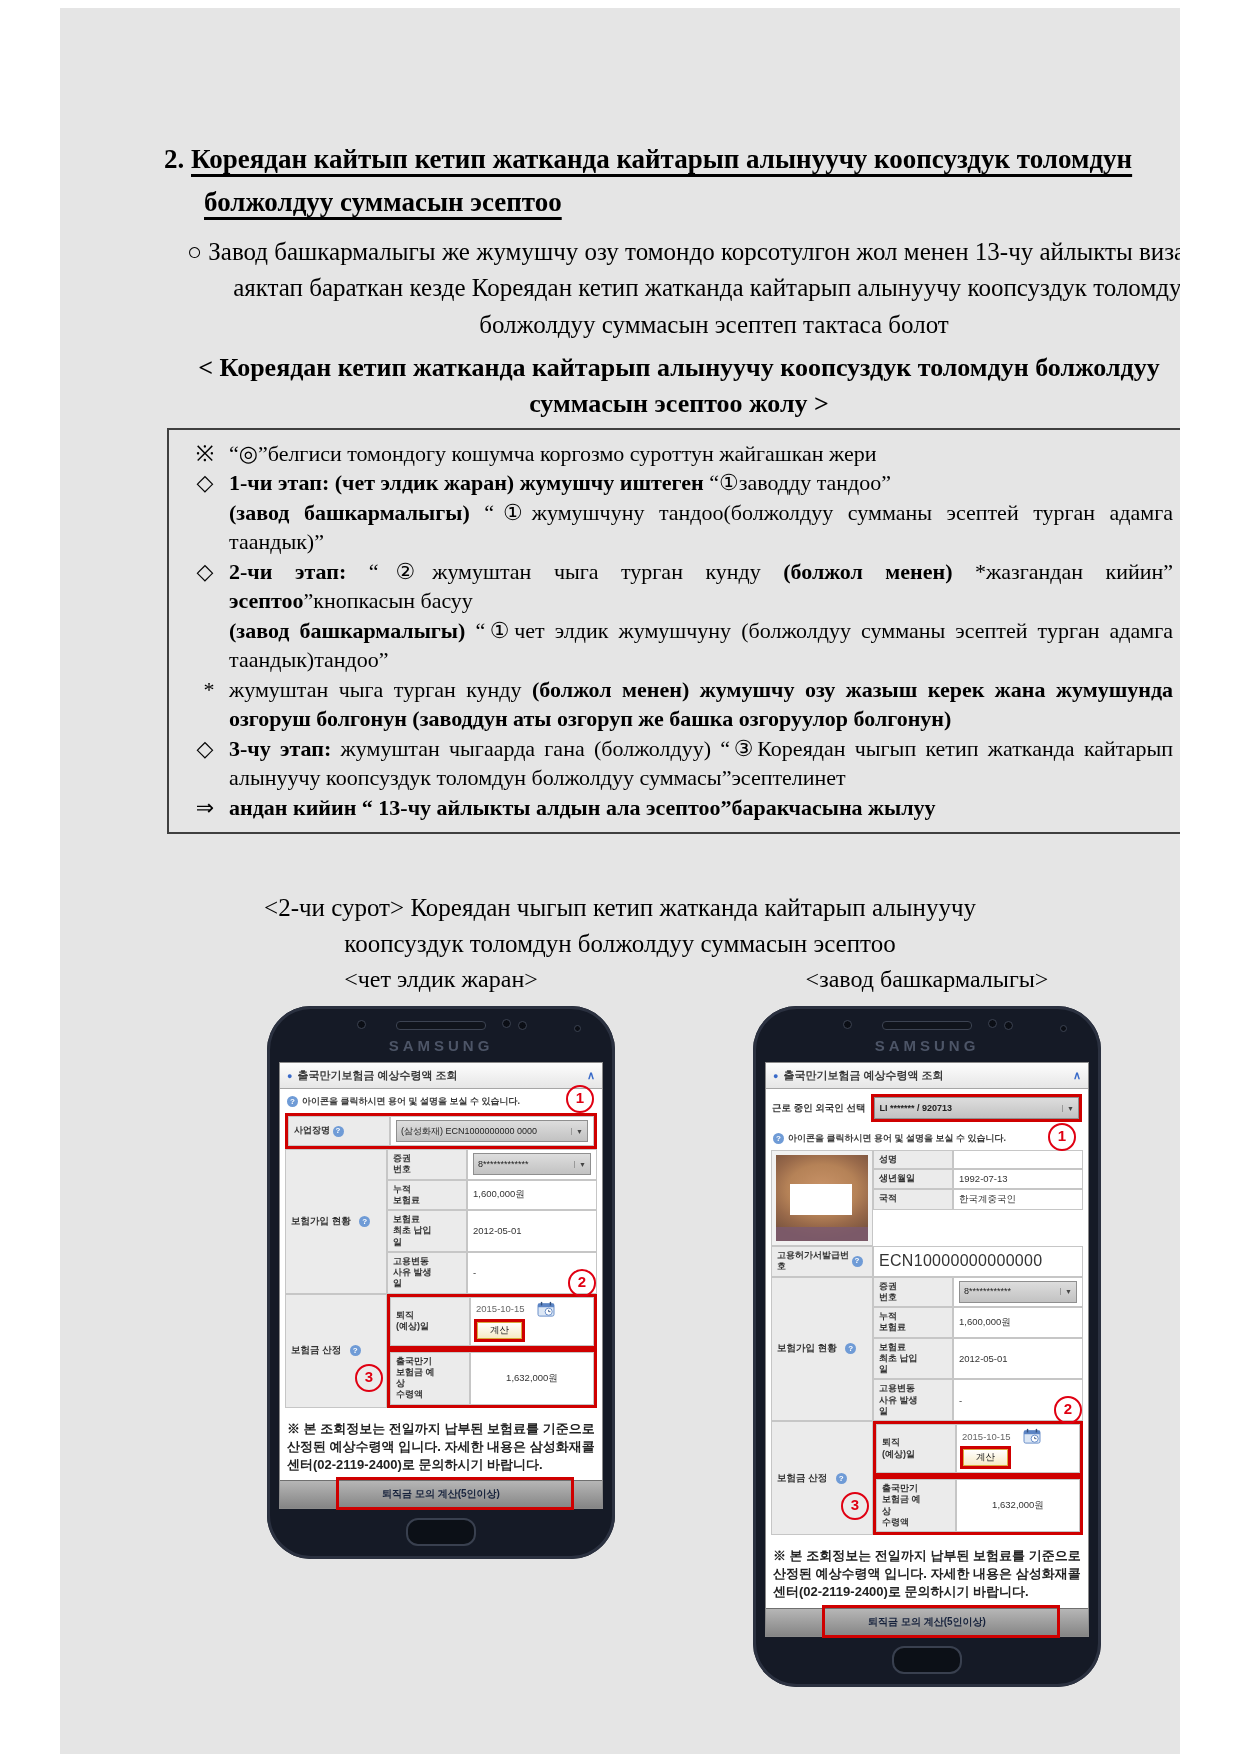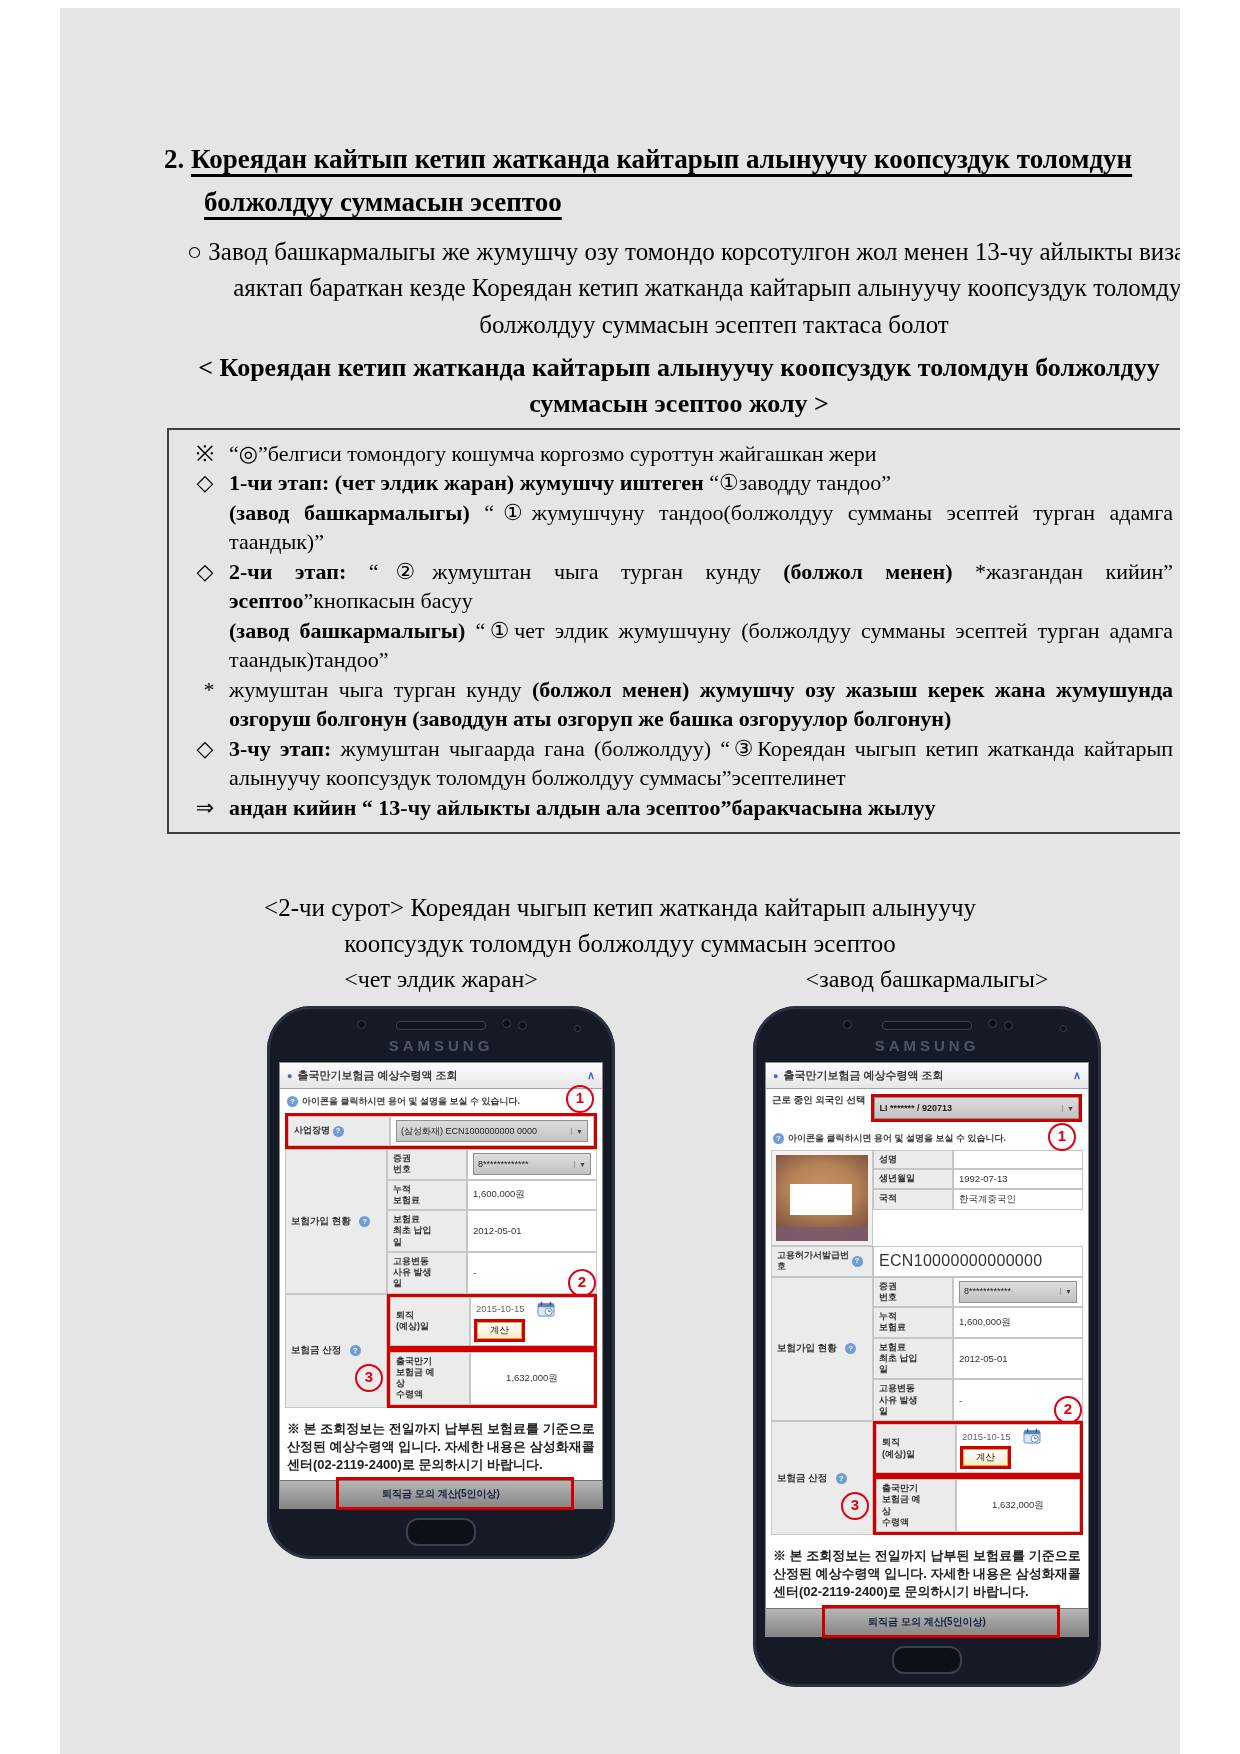--- a/index.html
+++ b/index.html
@@ -78,21 +78,21 @@
   .date-txt{color:#666;font-size:9.5px;}
   .cal-ico{width:18px;height:16px;flex:none;}
   .calc-wrap{display:inline-block;border:3px solid #cf0000;margin:2px 0 0 -2px;background:#fff;}
   .calc-btn{display:inline-block;border:1px solid #daa93f;background:linear-gradient(#ffffff,#f6ebc6);
             padding:1px 12px;font-size:9.5px;font-weight:normal;color:#222;}
   .photo-cell{width:102px;flex:none;background:#f1f1f1;padding:4px;}
   .face{position:relative;width:100%;height:100%;min-height:86px;
         background:radial-gradient(ellipse 75% 58% at 50% 40%, #c99368 0%, #b58257 50%, #98694a 74%, #7d5640 100%);}
   .face::after{content:"";position:absolute;left:0;right:0;bottom:0;height:16%;background:#7a5a72;opacity:.8;}
   .censor{position:absolute;left:15%;top:34%;width:68%;height:36%;background:#fff;z-index:2;}
-  .select-row{position:relative;display:flex;align-items:flex-start;gap:6px;padding:5px 6px 4px;
+  .select-row{position:relative;display:flex;align-items:center;gap:6px;padding:5px 6px 4px;
               font-size:9.5px;font-weight:bold;color:#333;}
   .select-red{flex:1;display:flex;border:3px solid #cf0000;min-width:0;}
   .permit-val{font-size:16px;letter-spacing:.3px;}
   .note{padding:6px 7px;font-size:13px;font-weight:bold;color:#222;line-height:1.4;}
   .bigbtn-wrap{position:relative;}
   .bigbtn{background:linear-gradient(#b6b6b6,#858585);border-top:1px solid #6f6f6f;text-align:center;
           font-size:10px;font-weight:bold;color:#16223c;padding:6px 0 7px;}
   .big-red{position:absolute;top:-3px;bottom:-2px;left:56px;right:28px;border:3px solid #cf0000;z-index:4;}
 </style>
 </head>

